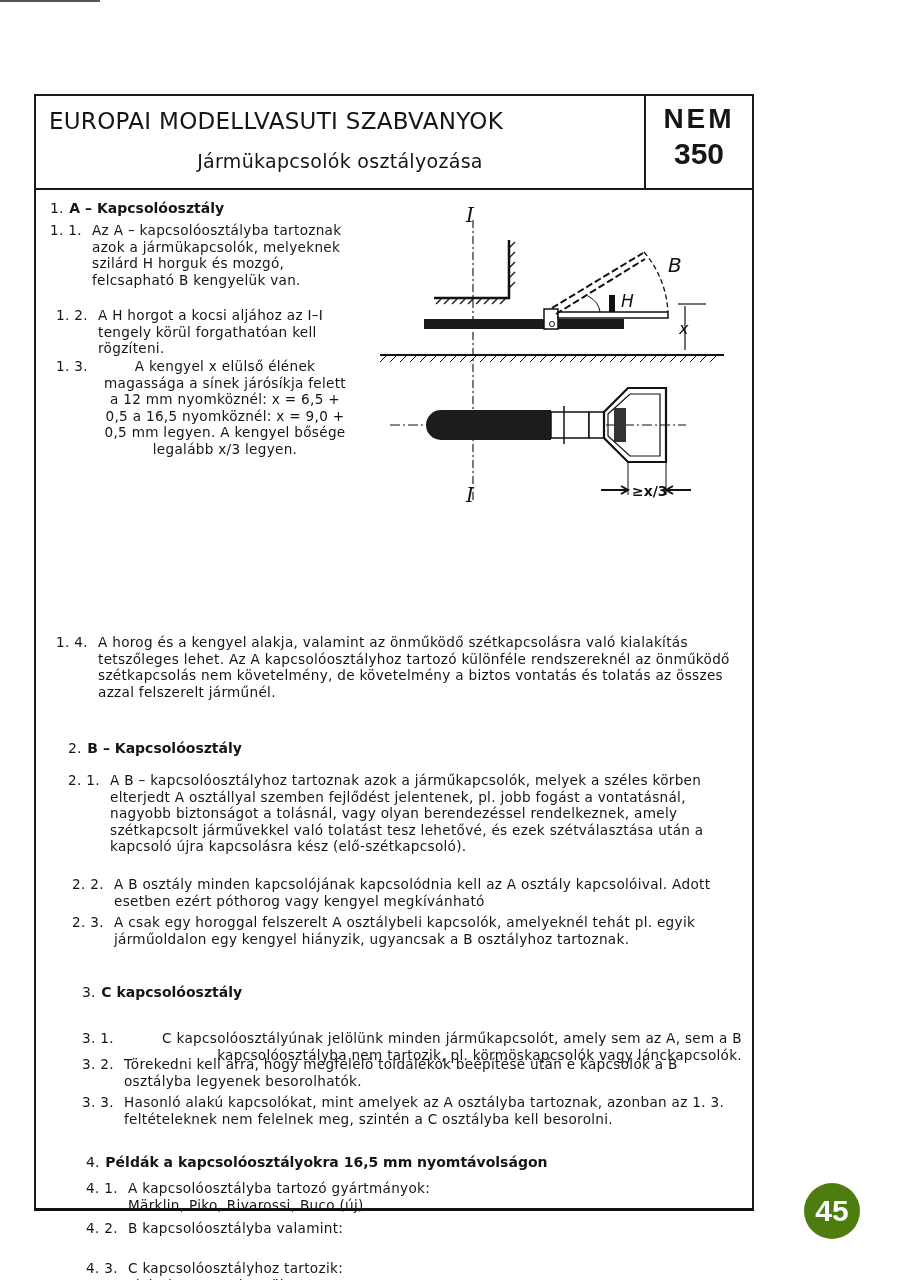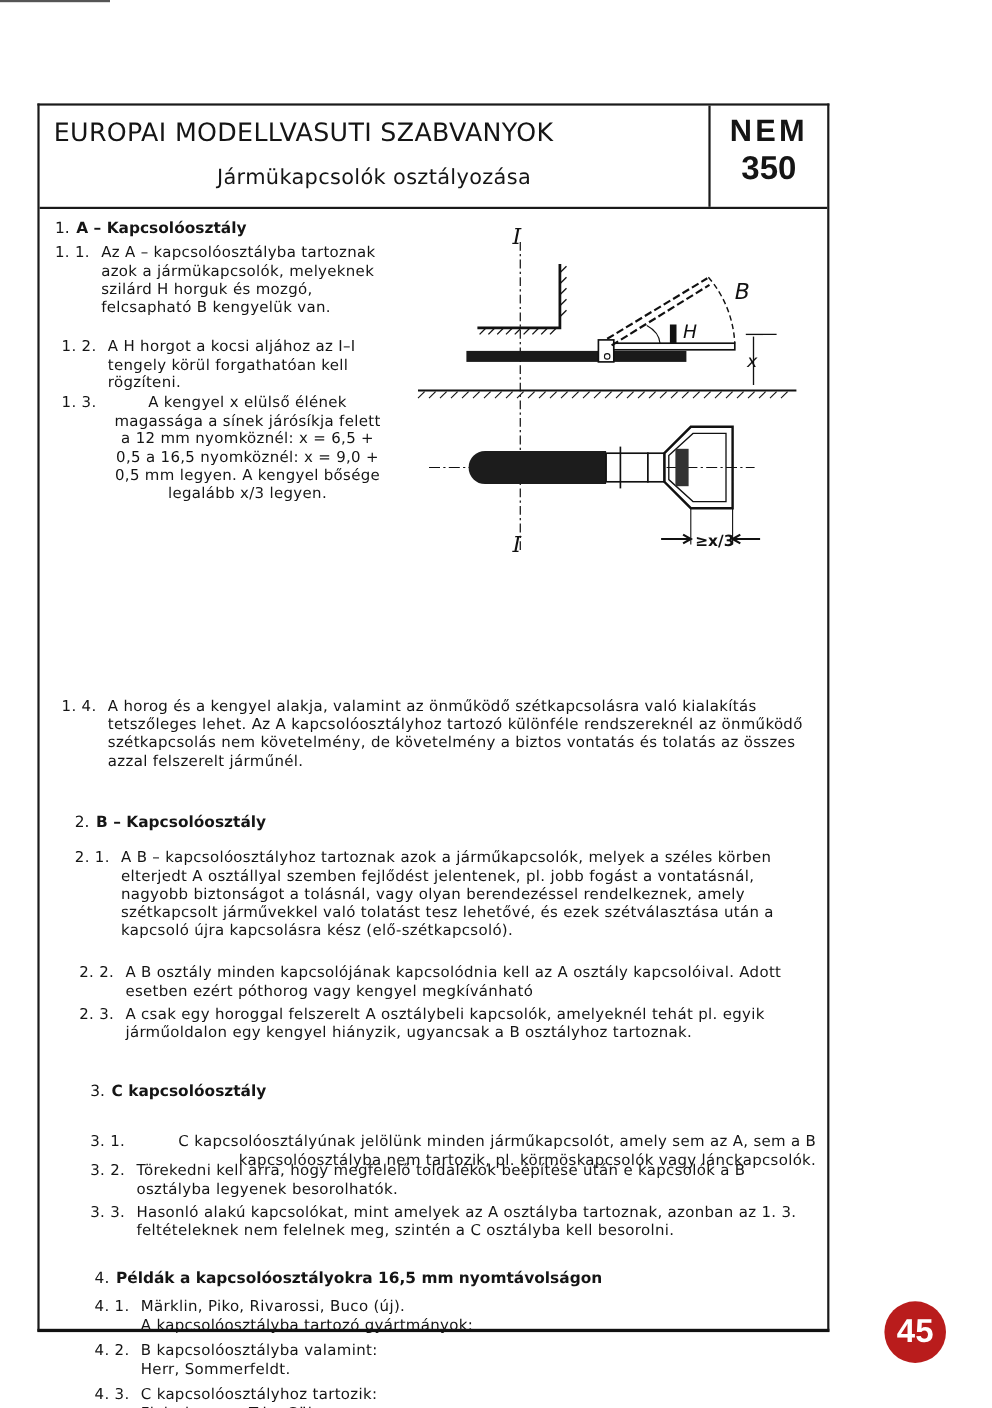--- a/index.html
+++ b/index.html
@@ -40,21 +40,21 @@
   }
   .sec-head .n { font-weight: normal; margin-right: 6px; }
   .item { position: absolute; font-size: 13.6px; line-height: 16.5px; letter-spacing: 0.3px; }
   .item .num-lbl { position: absolute; left: 0; top: 0; white-space: nowrap; }
   .item .txt { margin-left: 42px; }
 
   .diagram { position: absolute; left: 330px; top: 10px; width: 380px; height: 310px; }
 
   .page-badge {
     position: absolute; left: 804px; top: 1183px; width: 56px; height: 56px; border-radius: 50%;
-    background: #b91c1c; color: #fff; text-align: center;
+    background: #4d7c0f; color: #fff; text-align: center;
     font-family: "Liberation Sans", sans-serif; font-weight: bold; font-size: 30px; line-height: 56px;
   }
   .scan-mark { position: absolute; left: 0; top: 0; width: 100px; height: 2px; background: #555; }
 </style>
 </head>
 <body>
 
 <div class="scan-mark"></div>
 
 <div class="frame">
@@ -218,27 +218,26 @@
     <div class="item" style="left:46px; top:904px; width:660px;">
       <span class="num-lbl">3. 3.</span>
       <div class="txt">Hasonló alakú kapcsolókat, mint amelyek az A osztályba tartoznak, azonban az 1. 3. feltételeknek nem felelnek meg, szintén a C osztályba kell besorolni.</div>
     </div>
 
     <div class="sec-head" style="left:50px; top:964px;">
       <span class="n">4.</span><span>Példák a kapcsolóosztályokra 16,5 mm nyomtávolságon</span>
     </div>
     <div class="item" style="left:50px; top:990px; width:600px;">
       <span class="num-lbl">4. 1.</span>
+      <div class="txt">A kapcsolóosztályba tartozó gyártmányok:</div>
       <div class="txt">Märklin, Piko, Rivarossi, Buco (új).</div>
-      <div class="txt">A kapcsolóosztályba tartozó gyártmányok:</div>
     </div>
     <div class="item" style="left:50px; top:1030px; width:600px;">
       <span class="num-lbl">4. 2.</span>
       <div class="txt">B kapcsolóosztályba valamint:</div>
-      <div class="txt">Herr, Sommerfeldt.</div>
     </div>
     <div class="item" style="left:50px; top:1070px; width:600px;">
       <span class="num-lbl">4. 3.</span>
       <div class="txt">C kapcsolóosztályhoz tartozik:</div>
       <div class="txt">Fleischmann, Trix, Göls.</div>
     </div>
 
   </div>
 </div>
 

